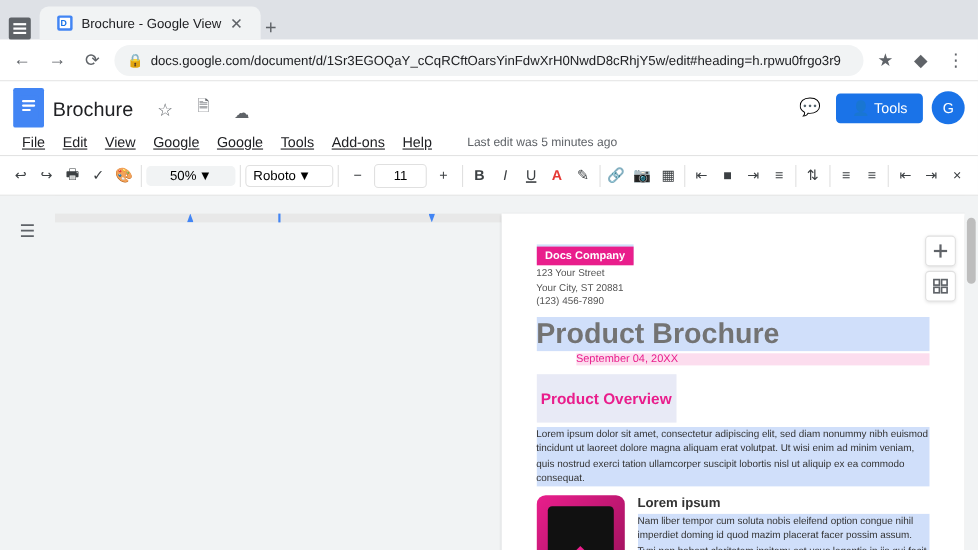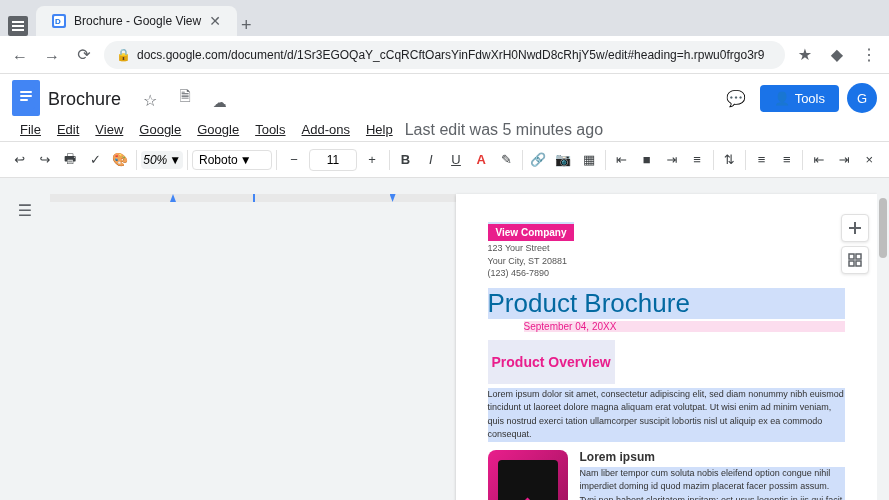--- a/index.html
+++ b/index.html
@@ -55,42 +55,42 @@
     }
     .docs-logo { width: 28px; height: 36px; background: #4285f4; border-radius: 2px; display: flex; align-items: center; justify-content: center; }
     .menu-item {
       padding: 4px 8px;
       font-size: 13px;
       color: #202124;
       cursor: pointer;
       border-radius: 4px;
       text-decoration: underline;
     }
-    .last-edit { font-size: 16px; color: #5f6368; margin-left: 4px; }
+    .last-edit { font-size: 11px; color: #5f6368; margin-left: 24px; }
 
     
     .toolbar {
       background: #fff;
       display: flex;
       align-items: center;
       padding: 4px 8px;
       gap: 2px;
       border-bottom: 1px solid #e0e0e0;
       height: 36px;
     }
     .toolbar-btn {
       width: 26px; height: 26px;
       display: flex; align-items: center; justify-content: center;
       cursor: pointer; border-radius: 4px; font-size: 13px; color: #3c4043;
     }
     .toolbar-divider { width: 1px; height: 20px; background: #e0e0e0; margin: 0 2px; }
     .zoom-select {
       display: flex; 
       background: #f1f3f4; border-radius: 4px;
-      padding: 2px 2px; font-size: 12px; cursor: pointer; gap: 2px; font-style: italic;
+      padding: 2px 22px; font-size: 12px; cursor: pointer; gap: 2px;
     }
     .font-select {
       display: flex; align-items: center;
       background: #fff; border: 1px solid #e0e0e0; border-radius: 4px;
       padding: 2px 6px; font-size: 12px; cursor: pointer; gap: 2px;
       min-width: 80px;
     }
     .font-size-area {
       display: flex; align-items: center; gap: 2px;
     }
@@ -133,21 +133,21 @@
     }
     .doc-page {
       background: #fff;
       width: 540px;
       min-height: 400px;
       box-shadow: 0 1px 3px rgba(0,0,0,0.2);
       position: relative;
       padding: 28px 32px;
     }
     .company-address { font-size: 9px; color: #555; line-height: 1.4; }
-    .doc-title { font-size: 26px; color: #0369a1; font-weight: normal; margin: 8px 0 2px 0; }
+    .doc-title { font-size: 26px; color: #737373; font-weight: bold; margin: 8px 0 2px 0; }
     .doc-date { font-size: 10px; color: #e91e8c; margin-bottom: 8px; margin-left: 36px; }
     .section-heading { font-size: 14px; color: #e91e8c; font-weight: bold; margin-bottom: 4px; background: #e8eaf6; padding: 14px 4px; display: inline-block; }
     .body-text { font-size: 9px; color: #333; line-height: 1.5; margin-bottom: 8px; }
     .two-col { display: flex; gap: 12px; align-items: flex-start; margin-bottom: 12px; }
     .phone-img {
       width: 80px; height: 110px;
       background: linear-gradient(135deg, #e91e8c, #880e4f);
       border-radius: 8px;
       flex-shrink: 0;
       position: relative;
@@ -364,21 +364,21 @@
         <div style="position:absolute;left:50%;top:0;width:2px;height:8px;background:#4285f4;"></div>
         <div style="position:absolute;left:120px;top:0;width:6px;height:8px;background:#4285f4;clip-path:polygon(50% 0%, 0% 100%, 100% 100%);"></div>
         <div style="position:absolute;right:60px;top:0;width:6px;height:8px;background:#4285f4;clip-path:polygon(50% 100%, 0% 0%, 100% 0%);"></div>
       </div>
     </div>
 
     <div class="doc-page">
 
       
       <div class="selected" style="display:inline-block;margin-bottom:2px;">
-        <span style="background:#e91e8c;color:#fff;padding:3px 8px;font-size:10px;font-weight:bold;">View Company</span>
+        <span style="background:#e91e8c;color:#fff;padding:3px 8px;font-size:10px;font-weight:bold;">Docs Company</span>
       </div>
       <br>
       <div class="company-address">
         <span>123 Your Street</span><br>
         <span>Your City, ST 20881</span><br>
         <span>(123) 456-7890</span>
       </div>
 
       
       <div class="doc-title selected">Product Brochure</div>

